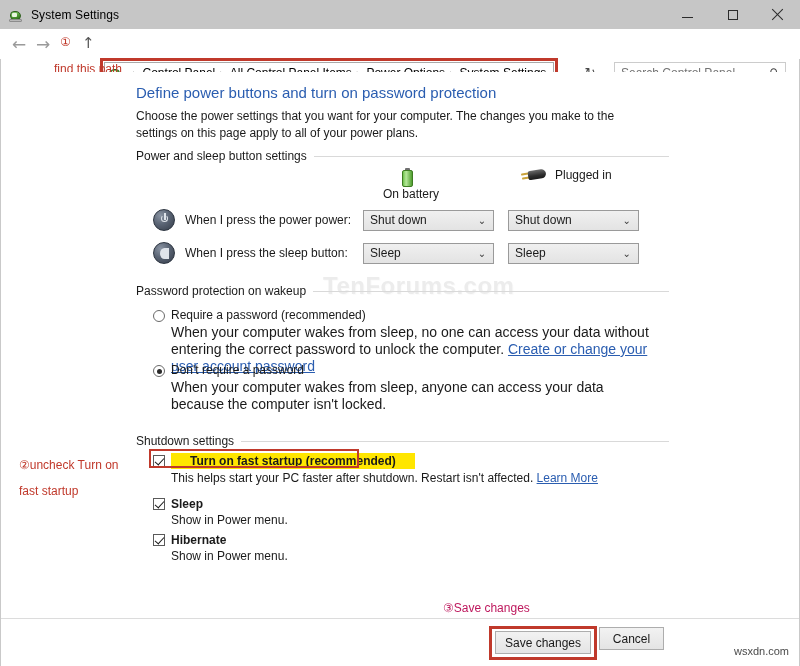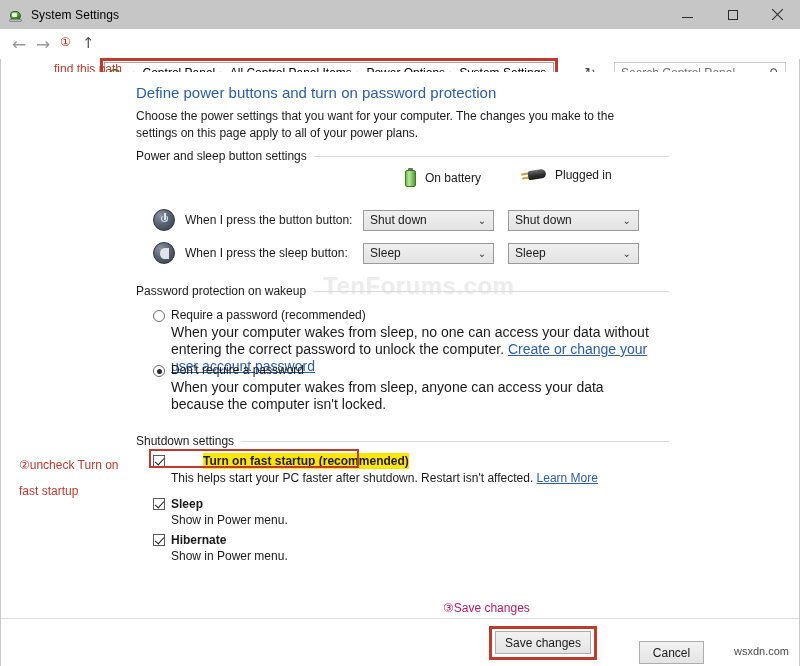--- a/index.html
+++ b/index.html
@@ -236,21 +236,21 @@
   #grp-power    { left: 135px; top: 77px; }
   #grp-password { left: 135px; top: 212px; }
   #grp-shutdown { left: 135px; top: 362px; }
 
   
   .col-header {
     position: absolute; top: 96px;
     display: flex; align-items: center;
     font-size: 12px; color: #1a1a1a;
   }
-  #col-battery { left: 403px; }
+  #col-battery { left: 382px; flex-direction: column; }
   #col-plugged { left: 520px; }
 
   .battery-icon {
     position: relative; width: 13px; height: 19px; margin-right: 8px; flex: none;
   }
   .battery-icon .bcap {
     position: absolute; left: 4px; top: 0; width: 5px; height: 2px;
     background: #6f6f6f; border-radius: 1px 1px 0 0;
   }
   .battery-icon .bbody {
@@ -381,22 +381,21 @@
     content: "";
     position: absolute; left: 3px; top: 0px;
     width: 4px; height: 8px;
     border: solid #1a1a1a;
     border-width: 0 1.6px 1.6px 0;
     transform: rotate(42deg);
   }
   .check-title { font-size: 12px; font-weight: bold; color: #1a1a1a; }
   .check-title.hl {
     background: #ffe600;
-    padding: 1px 0;
-    margin-left: 32px;
+    padding: 1px 19px;
   }
   .check-desc {
     margin-left: 18px; margin-top: 2px;
     font-size: 12px; color: #1a1a1a;
   }
   #fast-startup-box {
     position: absolute;
     left: 148px; top: 377px;
     width: 210px; height: 19px;
     border: 2px solid #c0392b;
@@ -436,21 +435,21 @@
   .btn {
     position: absolute;
     height: 23px;
     background: linear-gradient(180deg,#f2f2f2 0%,#e4e4e4 100%);
     border: 1px solid #adadad;
     box-sizing: border-box;
     display: flex; align-items: center; justify-content: center;
     font-size: 12px; color: #1a1a1a;
   }
   #btn-save   { left: 494px; top: 12px; width: 96px; }
-  #btn-cancel { left: 598px; top: 22px; width: 65px; margin-left: 40px; }
+  #btn-cancel { left: 598px; top: 8px; width: 65px; }
   #save-box {
     position: absolute; left: 488px; top: 7px;
     width: 108px; height: 34px;
     border: 3px solid #c0392b;
     box-sizing: border-box;
     pointer-events: none;
   }
   #site-credit {
     position: absolute; right: 10px; top: 26px;
     font-size: 11px; color: #4a4a4a;
@@ -542,21 +541,21 @@
       <div class="plug-icon">
         <div class="pin1"></div>
           <div class="pin2"></div>
           <div class="pbody"></div>
       </div>
       <span>Plugged in</span>
     </div>
 
     <div class="setting-row" id="row-power">
       <div class="power-glyph"></div>
-      <div class="setting-label">When I press the button button:</div>
+      <div class="setting-label">When I press the power power:</div>
       <div class="combo">
         <span class="cv">Shut down</span>
         <span class="carrow">⌄</span>
       </div>
       <div class="combo">
         <span class="cv">Shut down</span>
         <span class="carrow">⌄</span>
       </div>
     </div>
 

